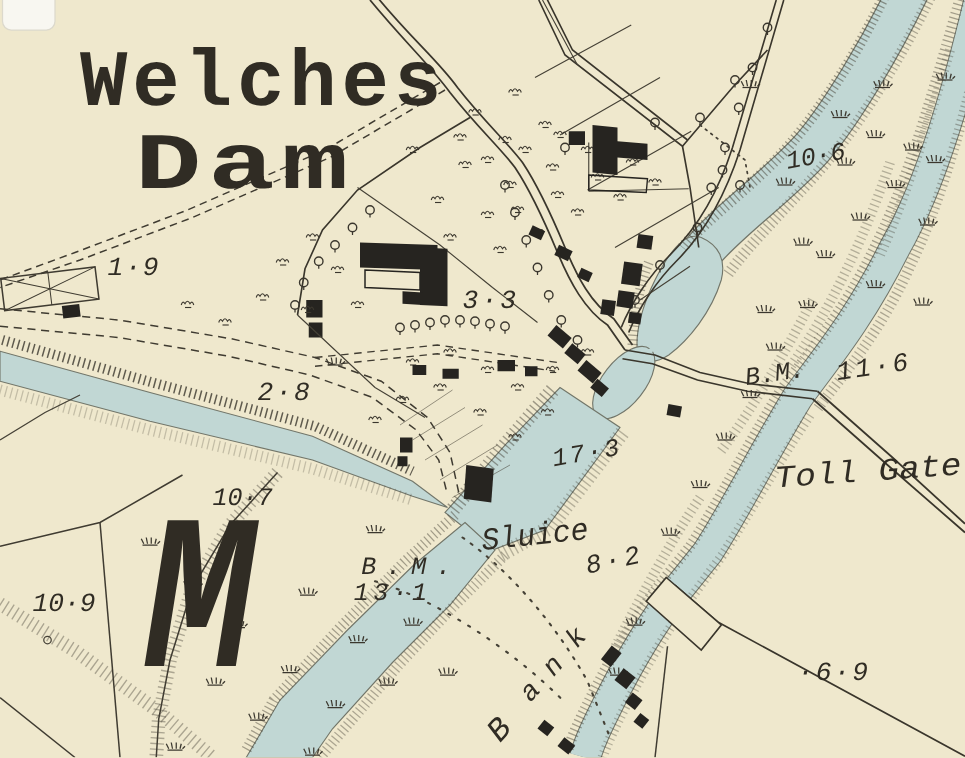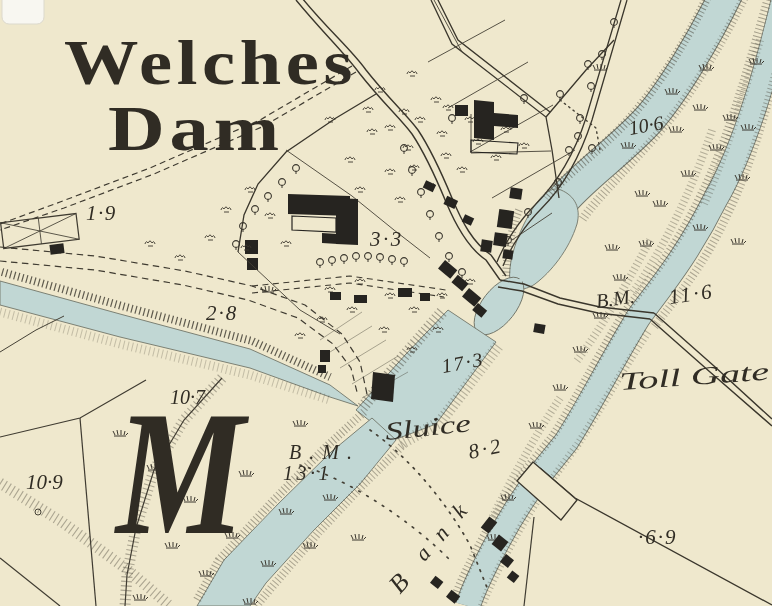--- a/index.html
+++ b/index.html
@@ -1,16 +1,16 @@
 <!DOCTYPE html>
 <html><head>
 <meta charset="utf-8">
 <style>
 html,body{margin:0;padding:0;background:#efe8cd}
-#map{position:relative;width:772px;height:606px;background:#efe8cd;overflow:hidden;font-family:Liberation Serif, serif}
+#map{position:relative;width:772px;height:606px;background:#efe8cd;overflow:hidden;font-family:Liberation Mono, monospace}
 svg{display:block}
 text{fill:#302c24}
 </style>
 </head>
 <body>
 <div id="map">
 <svg width="772" height="606" viewBox="0 0 772 606">
 <defs>
 <g id="tuft" stroke="#3b372e" stroke-width="1" fill="none">
 <path d="M-6,0 L6,0"></path>

